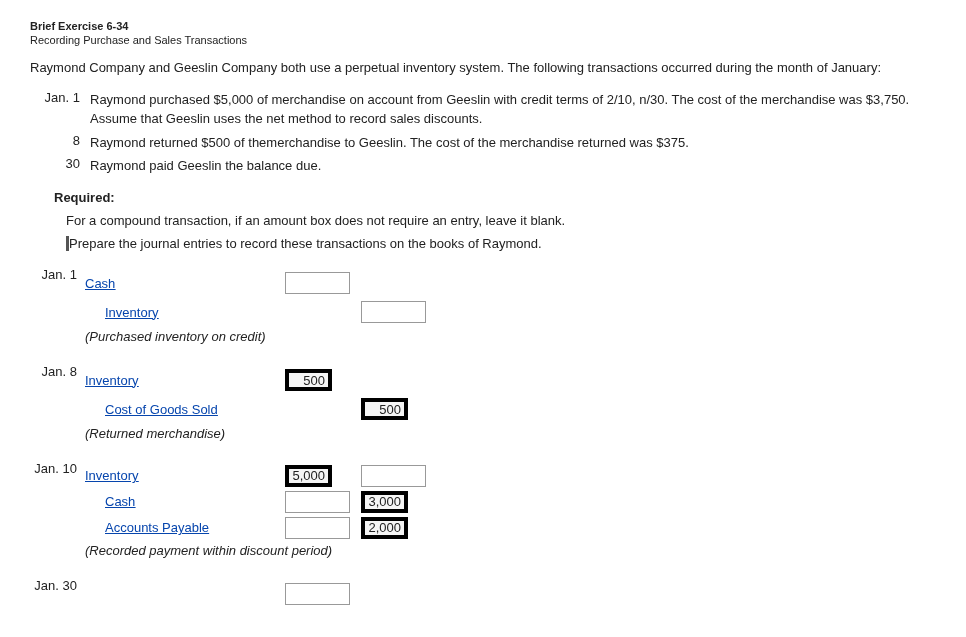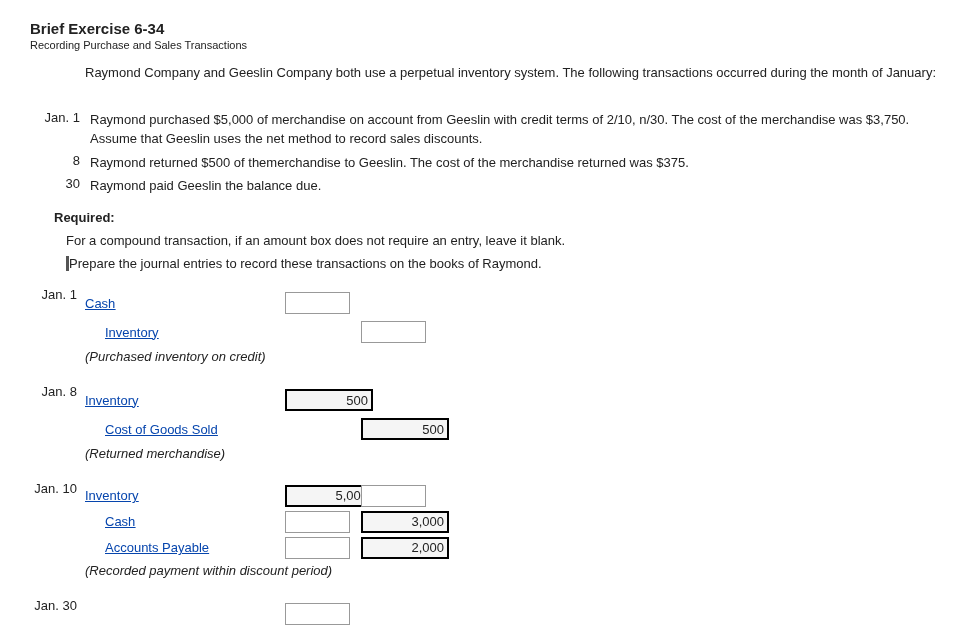--- a/index.html
+++ b/index.html
@@ -4,23 +4,23 @@
   <style>
     * { box-sizing: border-box; margin: 0; padding: 0; }
     body {
       font-family: Arial, sans-serif;
       font-size: 13px;
       background: #fff;
       color: #222;
       padding: 20px 30px;
     }
     .bold { font-weight: bold; }
-    .title { font-weight: bold; font-size: 15px; margin-bottom: 2px; }
+    .title { font-weight: bold; font-size: 11px; margin-bottom: 2px; }
     .subtitle { font-size: 11px; margin-bottom: 12px; }
-    .intro { margin-bottom: 27px; line-height: 1.5; text-align: right; }
+    .intro { margin-bottom: 12px; line-height: 1.5; }
     .transaction-row { display: flex; margin-bottom: 4px; align-items: flex-start; }
     .date-col { width: 60px; min-width: 60px; text-align: right; padding-right: 10px; }
     .desc-col { flex: 1; line-height: 1.5; }
     .required-section { margin: 14px 0 8px 0; padding-left: 24px; }
     .instruction { margin-bottom: 8px; margin-left: 36px; }
     .journal-section { margin-top: 14px; }
     .journal-entry { margin-bottom: 18px; display: flex; align-items: flex-start; gap: 0; }
     .journal-date { width: 55px; min-width: 55px; text-align: right; padding-right: 8px; padding-top: 2px; font-size: 13px; }
     .journal-lines { flex: 1; margin-top: 6px; }
     .journal-line { display: flex; align-items: center; margin-bottom: 4px; }
@@ -33,23 +33,23 @@
       height: 22px;
       border: 1px solid #999;
       font-size: 13px;
       text-align: right;
       padding: 0 3px;
       background: #fff;
     }
     .spacer-box { width: 65px; height: 22px; display: inline-block; }
     .journal-note { color: #222; font-style: italic; font-size: 13px; margin-top: 2px; margin-left: 0; }
     .filled-value { 
-      width: 88px;
+      width: 47px;
       height: 22px;
-      border: 2px solid #000000;
+      border: 4px solid #000000;
       font-size: 13px;
       text-align: right;
       padding: 0 3px;
       background: #f5f5f5;
       display: inline-flex;
       align-items: center;
       justify-content: flex-end;
     }
     .left-border { border-left: 3px solid #555; }
   </style>

